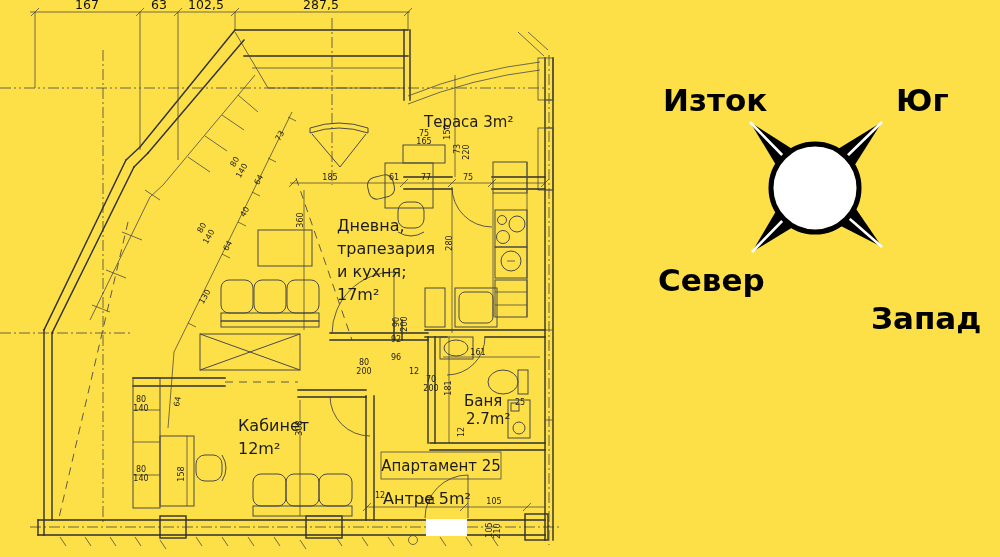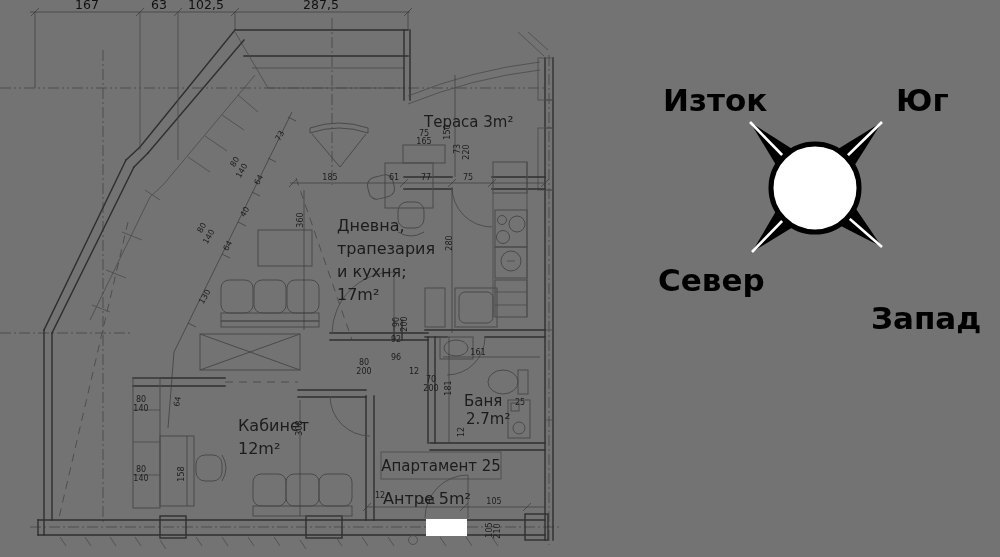--- a/index.html
+++ b/index.html
@@ -1,16 +1,16 @@
 <!DOCTYPE html>
 <html><head>
 <meta charset="utf-8">
 <style>
   html,body{margin:0;padding:0;background:#fff;}
-  #stage{position:relative;width:1000px;height:557px;background:#737373;overflow:hidden;
+  #stage{position:relative;width:1000px;height:557px;background:#fde047;overflow:hidden;
          font-family:"DejaVu Sans",sans-serif;}
   svg{position:absolute;left:0;top:0;}
   .wall{stroke:#2f2f2f;stroke-width:1.4;fill:none;stroke-linecap:square;}
   .thin{stroke:#4a4a4a;stroke-width:0.8;fill:none;}
   .furn{stroke:#4a4a4a;stroke-width:1;fill:none;}
   .dimline{stroke:#3a3a3a;stroke-width:0.7;fill:none;}
   .dashdot{stroke:#444;stroke-width:0.8;fill:none;stroke-dasharray:11 3 2 3;}
   .dashdot2{stroke:#444;stroke-width:0.8;fill:none;stroke-dasharray:11 3 2 3 2 3;}
   .dashed{stroke:#4a4a4a;stroke-width:0.9;fill:none;stroke-dasharray:8 6;}
   .door{stroke:#4a4a4a;stroke-width:0.9;fill:none;}

